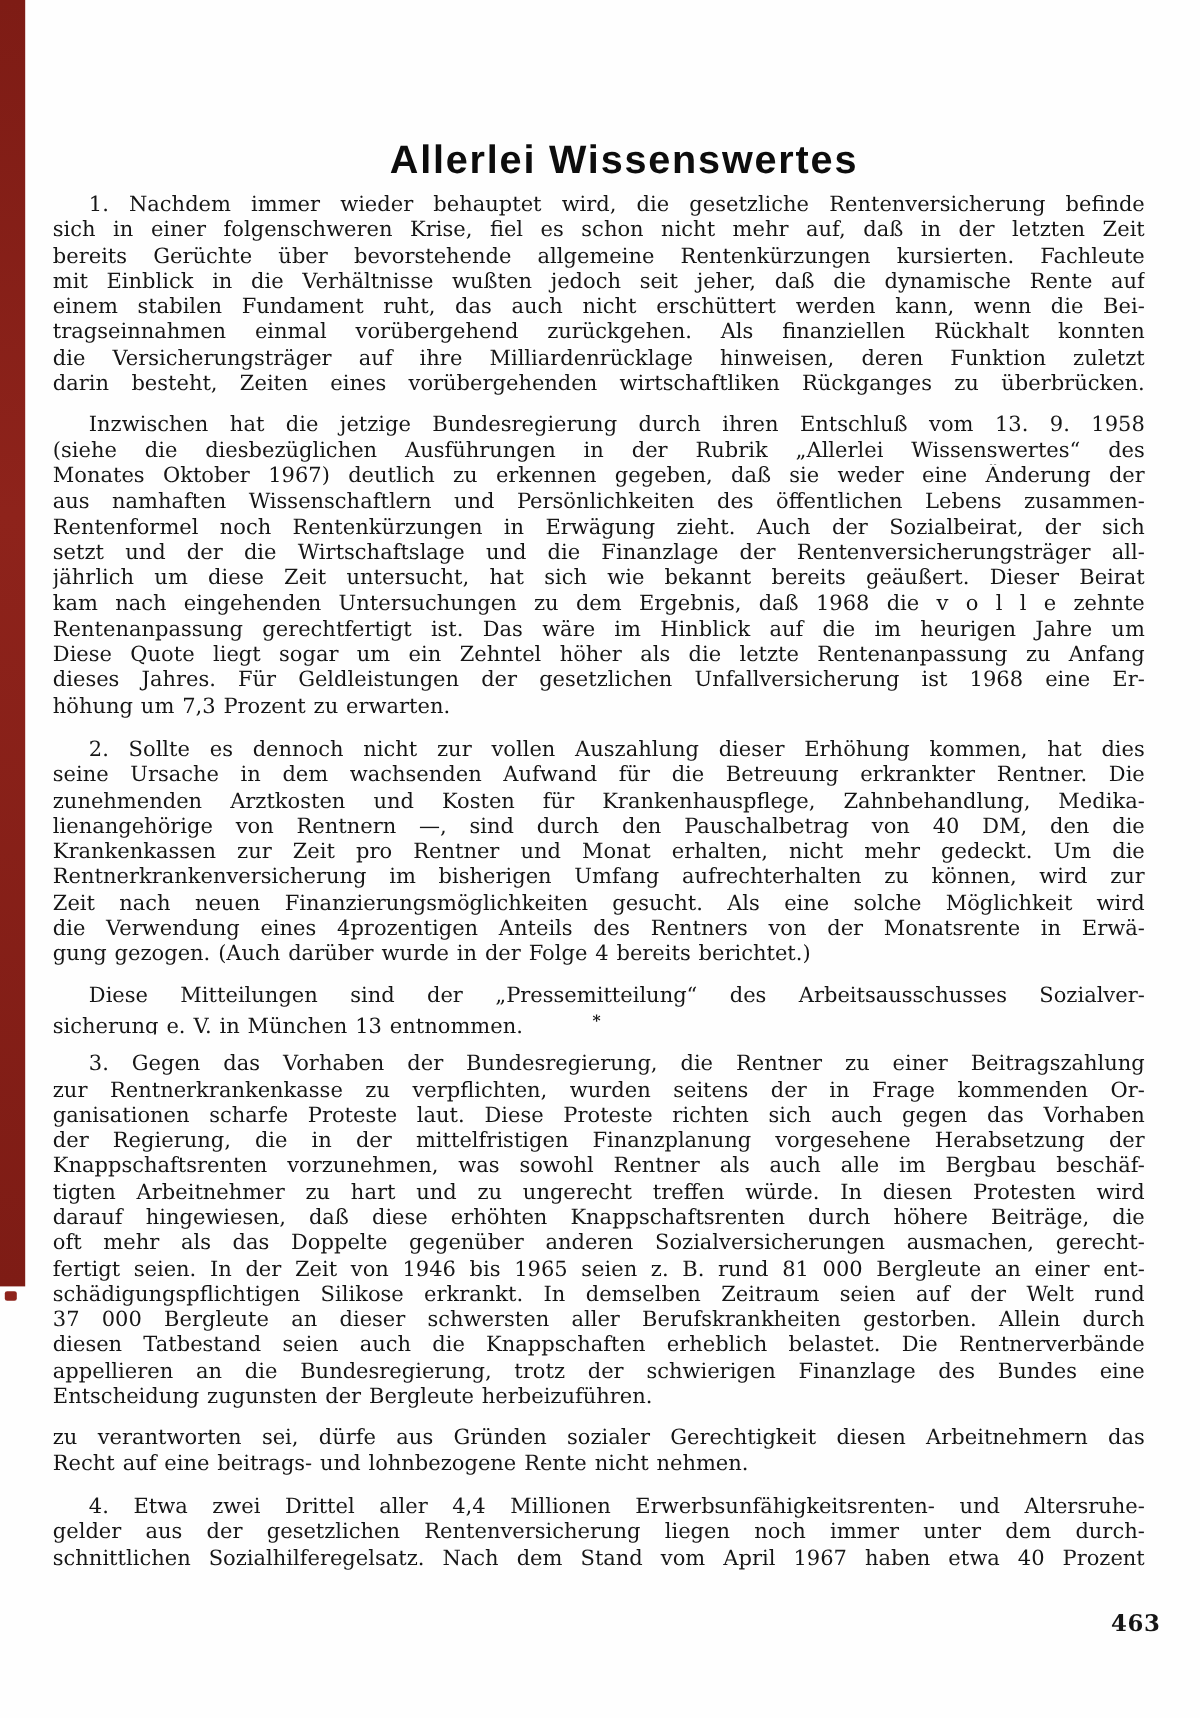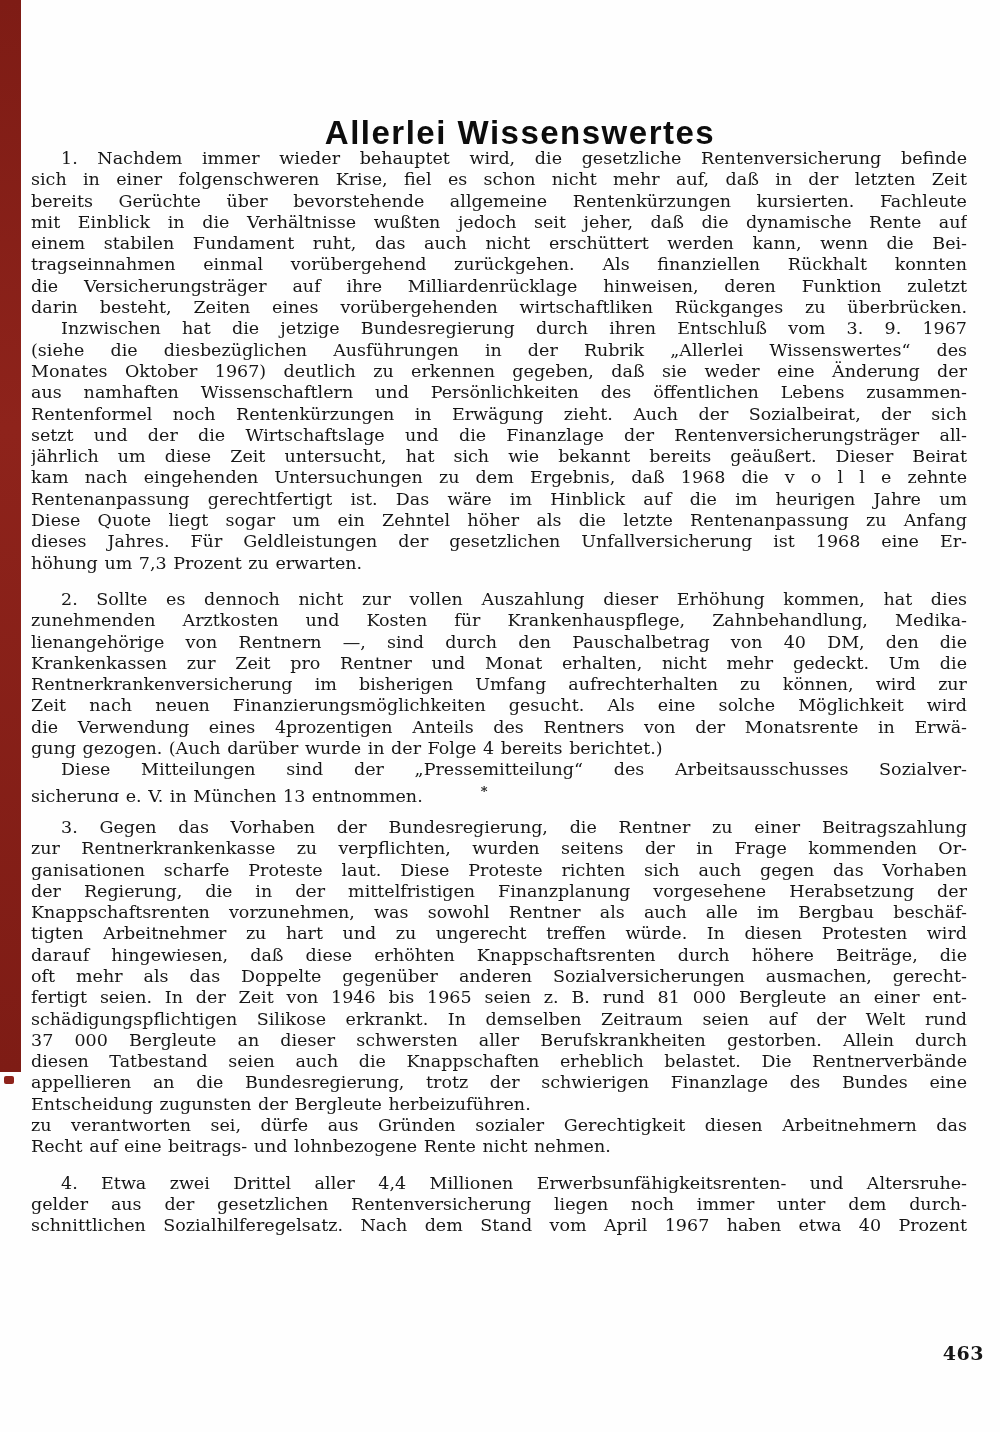--- a/index.html
+++ b/index.html
@@ -21,36 +21,36 @@
     text-align:center;
     font-family:"Liberation Sans", sans-serif;
     font-weight:bold; font-size:33px; letter-spacing:1.5px;
     color:#0d0d0d;
     padding-left:20px;
   }
   .doc-body {
     position:absolute; left:31px; top:148px; width:936px;
     font-size:17.5px;
   }
-  .para { margin:0; }
+  .para { margin:13px; }
   .para.gap { margin-top:15px; }
   .line {
     height:21.3px; line-height:21.3px; overflow:hidden;
     text-align:justify; text-align-last:justify;
     word-spacing:1px;
   }
   .line.rag { text-align-last:left; }
   .line.ind { text-indent:30px; }
   .b { font-weight:normal; }
   .sup {
     display:inline-block; margin-left:58px; vertical-align:6px;
     font-size:13px; font-weight:bold;
   }
   .page-number {
-    position:absolute; right:16px; top:1342px;
+    position:absolute; right:33px; top:1342px;
     font-size:19px; font-weight:bold; letter-spacing:0.5px;
   }
 </style>
 </head>
 <body>
 
 <div class="page">
   <div class="edge-strip"></div>
   <div class="edge-speck"></div>
   <h1 class="title">Allerlei Wissenswertes</h1>
@@ -59,35 +59,36 @@
         <div class="line ind"><span>1. Nachdem immer wieder behauptet wird, die gesetzliche Rentenversicherung befinde</span></div>
         <div class="line"><span>sich in einer folgenschweren Krise, fiel es schon nicht mehr auf, daß in der letzten Zeit</span></div>
         <div class="line"><span>bereits </span><span class="b">Gerüchte über bevorstehende allgemeine Rentenkürzungen</span><span> kursierten. Fachleute</span></div>
         <div class="line"><span>mit Einblick in die Verhältnisse wußten jedoch seit jeher, daß die dynamische Rente auf</span></div>
         <div class="line"><span>einem stabilen Fundament ruht, das auch nicht erschüttert werden kann, wenn die Bei-</span></div>
         <div class="line"><span>tragseinnahmen einmal vorübergehend zurückgehen. Als finanziellen Rückhalt konnten</span></div>
         <div class="line"><span>die Versicherungsträger auf ihre Milliardenrücklage hinweisen, deren Funktion zuletzt</span></div>
         <div class="line"><span>darin besteht, Zeiten eines vorübergehenden wirtschaftliken Rückganges zu überbrücken.</span></div>
       </div>
       <div class="para">
-        <div class="line ind"><span>Inzwischen hat die jetzige Bundesregierung durch ihren Entschluß  vom 3. 9. 1967</span></div>
+        <div class="line ind"><span>Inzwischen hat die jetzige Bundesregierung durch ihren Entschluß  vom 13. 9. 1958</span></div>
         <div class="line"><span>(siehe die diesbezüglichen Ausführungen in der Rubrik „Allerlei Wissenswertes“ des</span></div>
         <div class="line"><span>Monates Oktober 1967) deutlich zu erkennen gegeben, daß sie weder eine Änderung der</span></div>
         <div class="line"><span>aus namhaften Wissenschaftlern und Persönlichkeiten des öffentlichen Lebens zusammen-</span></div>
         <div class="line"><span>Rentenformel noch Rentenkürzungen in Erwägung zieht. Auch der Sozialbeirat, der sich</span></div>
         <div class="line"><span>setzt und der die Wirtschaftslage und die Finanzlage der Rentenversicherungsträger all-</span></div>
         <div class="line"><span>jährlich um diese Zeit untersucht, hat sich wie bekannt bereits geäußert. Dieser Beirat</span></div>
         <div class="line"><span>kam nach eingehenden Untersuchungen zu dem Ergebnis, daß 1968 die v o l l e zehnte</span></div>
         <div class="line"><span>Rentenanpassung gerechtfertigt ist. Das wäre im Hinblick auf die im heurigen Jahre um</span></div>
         <div class="line"><span>Diese Quote liegt sogar um ein Zehntel höher als die letzte Rentenanpassung zu Anfang</span></div>
         <div class="line"><span>dieses Jahres. Für Geldleistungen der gesetzlichen Unfallversicherung ist 1968 eine Er-</span></div>
         <div class="line rag"><span>höhung um 7,3 Prozent zu erwarten.</span></div>
       </div>
       <div class="para gap">
         <div class="line ind"><span>2. Sollte es dennoch nicht zur vollen Auszahlung dieser Erhöhung kommen, hat dies</span></div>
+        <div class="line"><span>seine Ursache in dem </span><span class="b">wachsenden Aufwand für die Betreuung erkrankter Rentner.</span><span> Die</span></div>
         <div class="line"><span>zunehmenden Arztkosten und Kosten für Krankenhauspflege, Zahnbehandlung, Medika-</span></div>
         <div class="line"><span>lienangehörige von Rentnern —, sind durch den Pauschalbetrag von 40 DM, den die</span></div>
         <div class="line"><span>Krankenkassen zur Zeit pro Rentner und Monat erhalten, nicht mehr gedeckt. Um die</span></div>
         <div class="line"><span>Rentnerkrankenversicherung im bisherigen Umfang aufrechterhalten zu können, wird zur</span></div>
         <div class="line"><span>Zeit nach neuen Finanzierungsmöglichkeiten gesucht. Als eine solche Möglichkeit wird</span></div>
         <div class="line"><span>die Verwendung eines 4prozentigen Anteils des Rentners von der Monatsrente in Erwä-</span></div>
         <div class="line rag"><span>gung gezogen. (Auch darüber wurde in der Folge 4 bereits berichtet.)</span></div>
       </div>
       <div class="para">
         <div class="line ind"><span>Diese Mitteilungen sind der „Pressemitteilung“ des Arbeitsausschusses Sozialver-</span></div>

